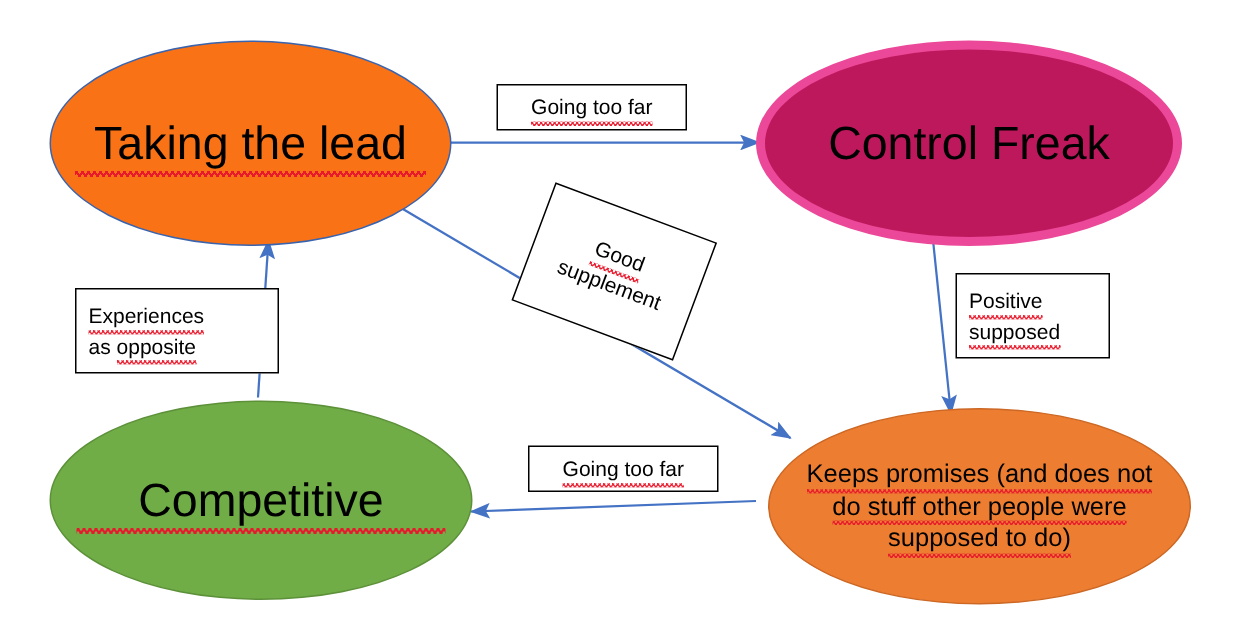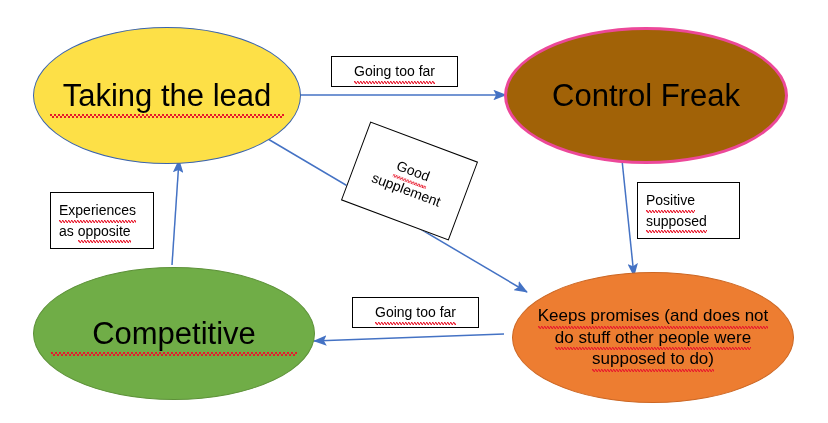--- a/index.html
+++ b/index.html
@@ -33,22 +33,22 @@
     text-align: center;
     box-sizing: border-box;
     color: #000000;
     z-index: 2;
   }
   .node .node-label {
     display: block;
     width: 88%;
     line-height: 1.28;
   }
-  .node-blue   { background: #fde047; border: 1px solid #3a63ad; }
-  .node-amber  { background: #a16207; border: 3px solid #ec4899; }
+  .node-blue   { background: #f97316; border: 1px solid #3a63ad; }
+  .node-amber  { background: #be185d; border: 6px solid #ec4899; }
   .node-green  { background: #70AD47; border: 1px solid #5d9139; }
   .node-orange { background: #ED7D31; border: 1px solid #cc6724; }
 
   .label-box {
     position: absolute;
     background: #ffffff;
     border: 1px solid #000000;
     box-sizing: border-box;
     color: #000000;
     font-size: 14px;
@@ -135,21 +135,21 @@
 
   <div class="label-box lb-center" style="left:352px; top:297px; width:127px; height:31px;">
     <span class="lb-line squiggle sq-sm">Going too far</span>
   </div>
 
   <div class="label-box lb-left" style="left:637px; top:182px; width:103px; height:57px;">
     <span class="lb-line squiggle sq-sm">Positive</span>
     <span class="lb-line squiggle sq-sm">supposed</span>
   </div>
 
-  <div class="label-box lb-left" style="left:50px; top:192px; width:104px; height:57px;">
+  <div class="label-box lb-left" style="left:50px; top:192px; width:136px; height:57px;">
     <span class="lb-line squiggle sq-sm">Experiences</span>
     <span class="lb-line">as <span class="squiggle sq-sm">opposite</span></span>
   </div>
 
   <div class="label-box lb-center label-rot" style="left:352px; top:139px; width:115px; height:84px; line-height:1.4;">
     <span class="lb-line squiggle sq-sm">Good</span>
     <span class="lb-line">supplement</span>
   </div>
 
 </div>

